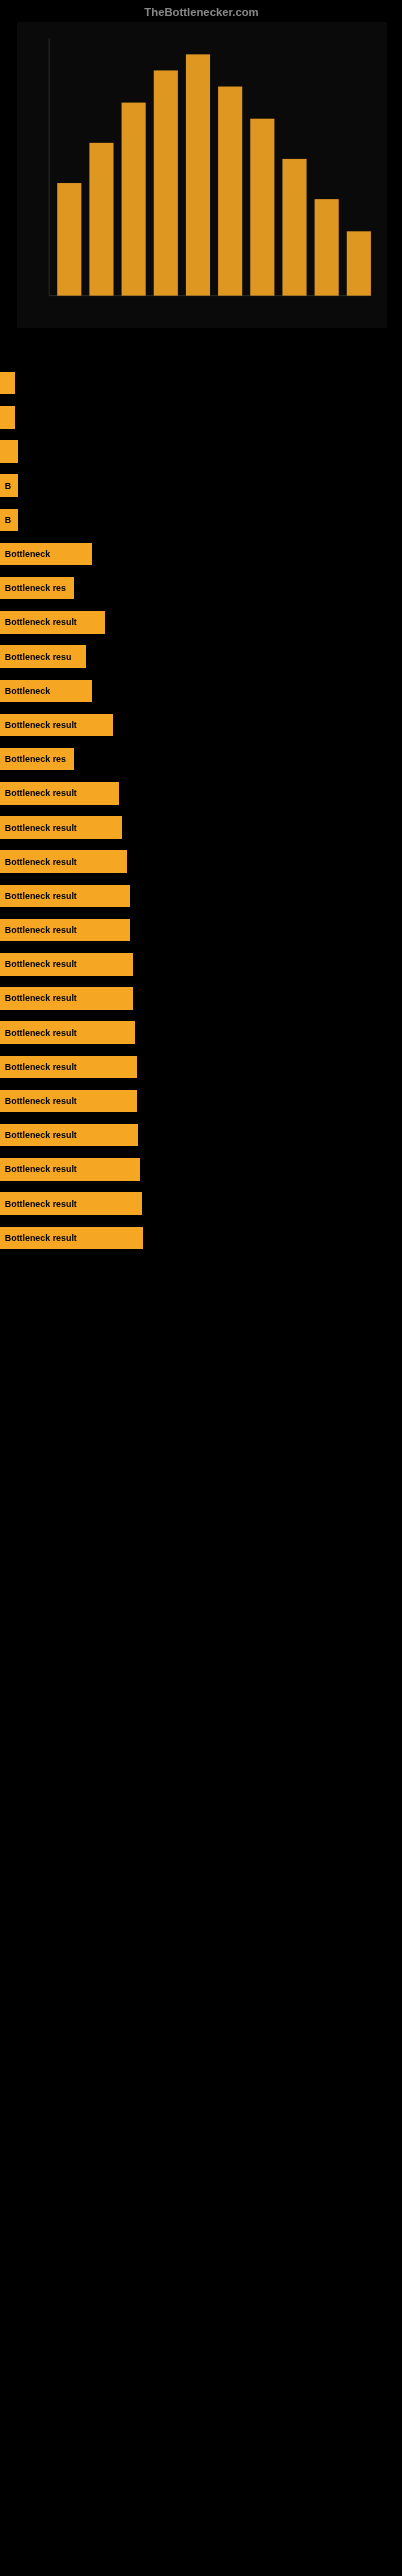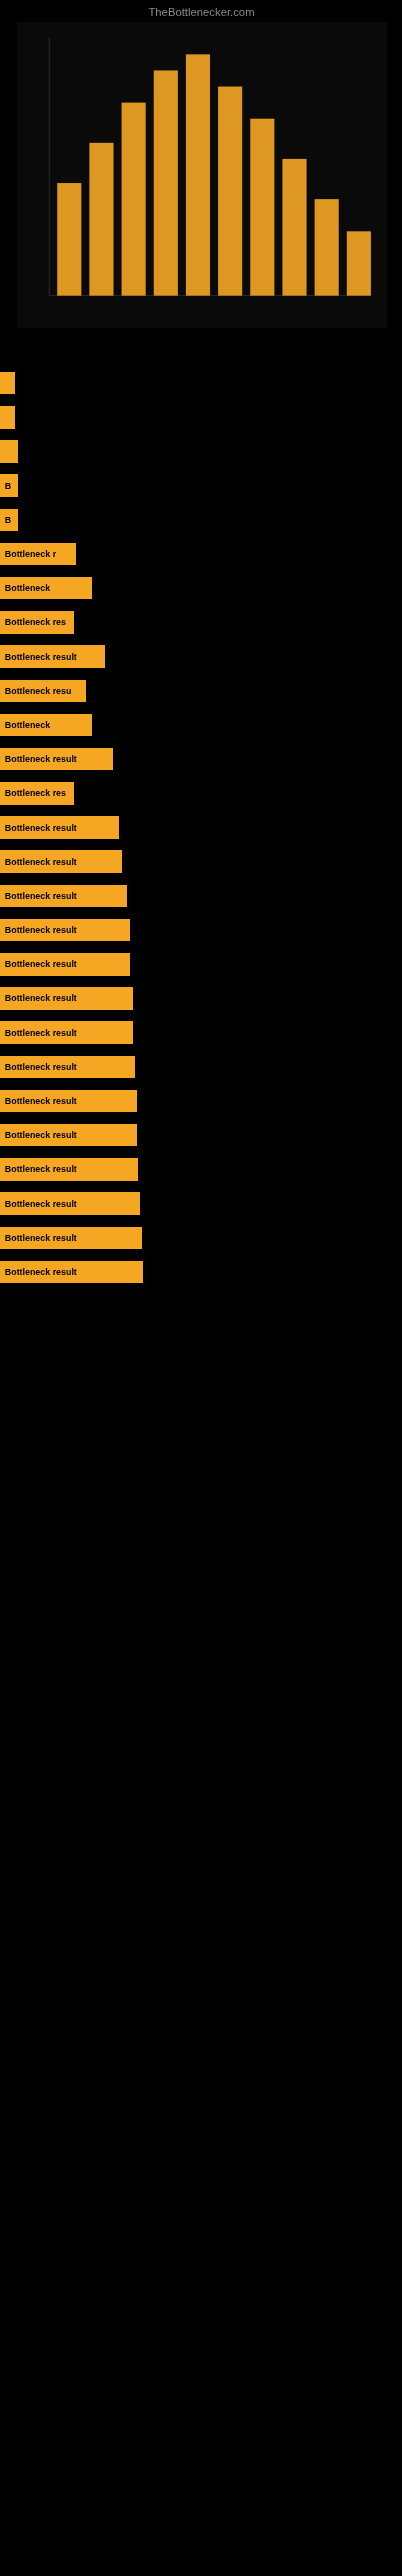--- a/index.html
+++ b/index.html
@@ -15,20 +15,21 @@
       font-family: Arial, sans-serif;
       position: relative;
     }
 
     .site-title {
       color: #888888;
       font-size: 11.3px;
       text-align: center;
       padding-top: 6.4px;
       padding-bottom: 3.2px;
+      font-weight: bold;
     }
 
     .chart-area {
       background-color: #000000;
       width: 403px;
       height: 338px;
       position: relative;
     }
 
     .results-container {
@@ -147,25 +148,20 @@
       <div class="result-bar bar-width-2">
         <span>B</span>
       </div>
     </div>
     <div class="result-item">
       <div class="result-bar bar-width-2">
         <span>B</span>
       </div>
     </div>
     <div class="result-item">
-      <div class="result-bar bar-width-8">
-        <span>Bottleneck r</span>
-      </div>
-    </div>
-    <div class="result-item">
       <div class="result-bar bar-width-7">
         <span>Bottleneck</span>
       </div>
     </div>
     <div class="result-item">
       <div class="result-bar bar-width-9">
         <span>Bottleneck res</span>
       </div>
     </div>
     <div class="result-item">

